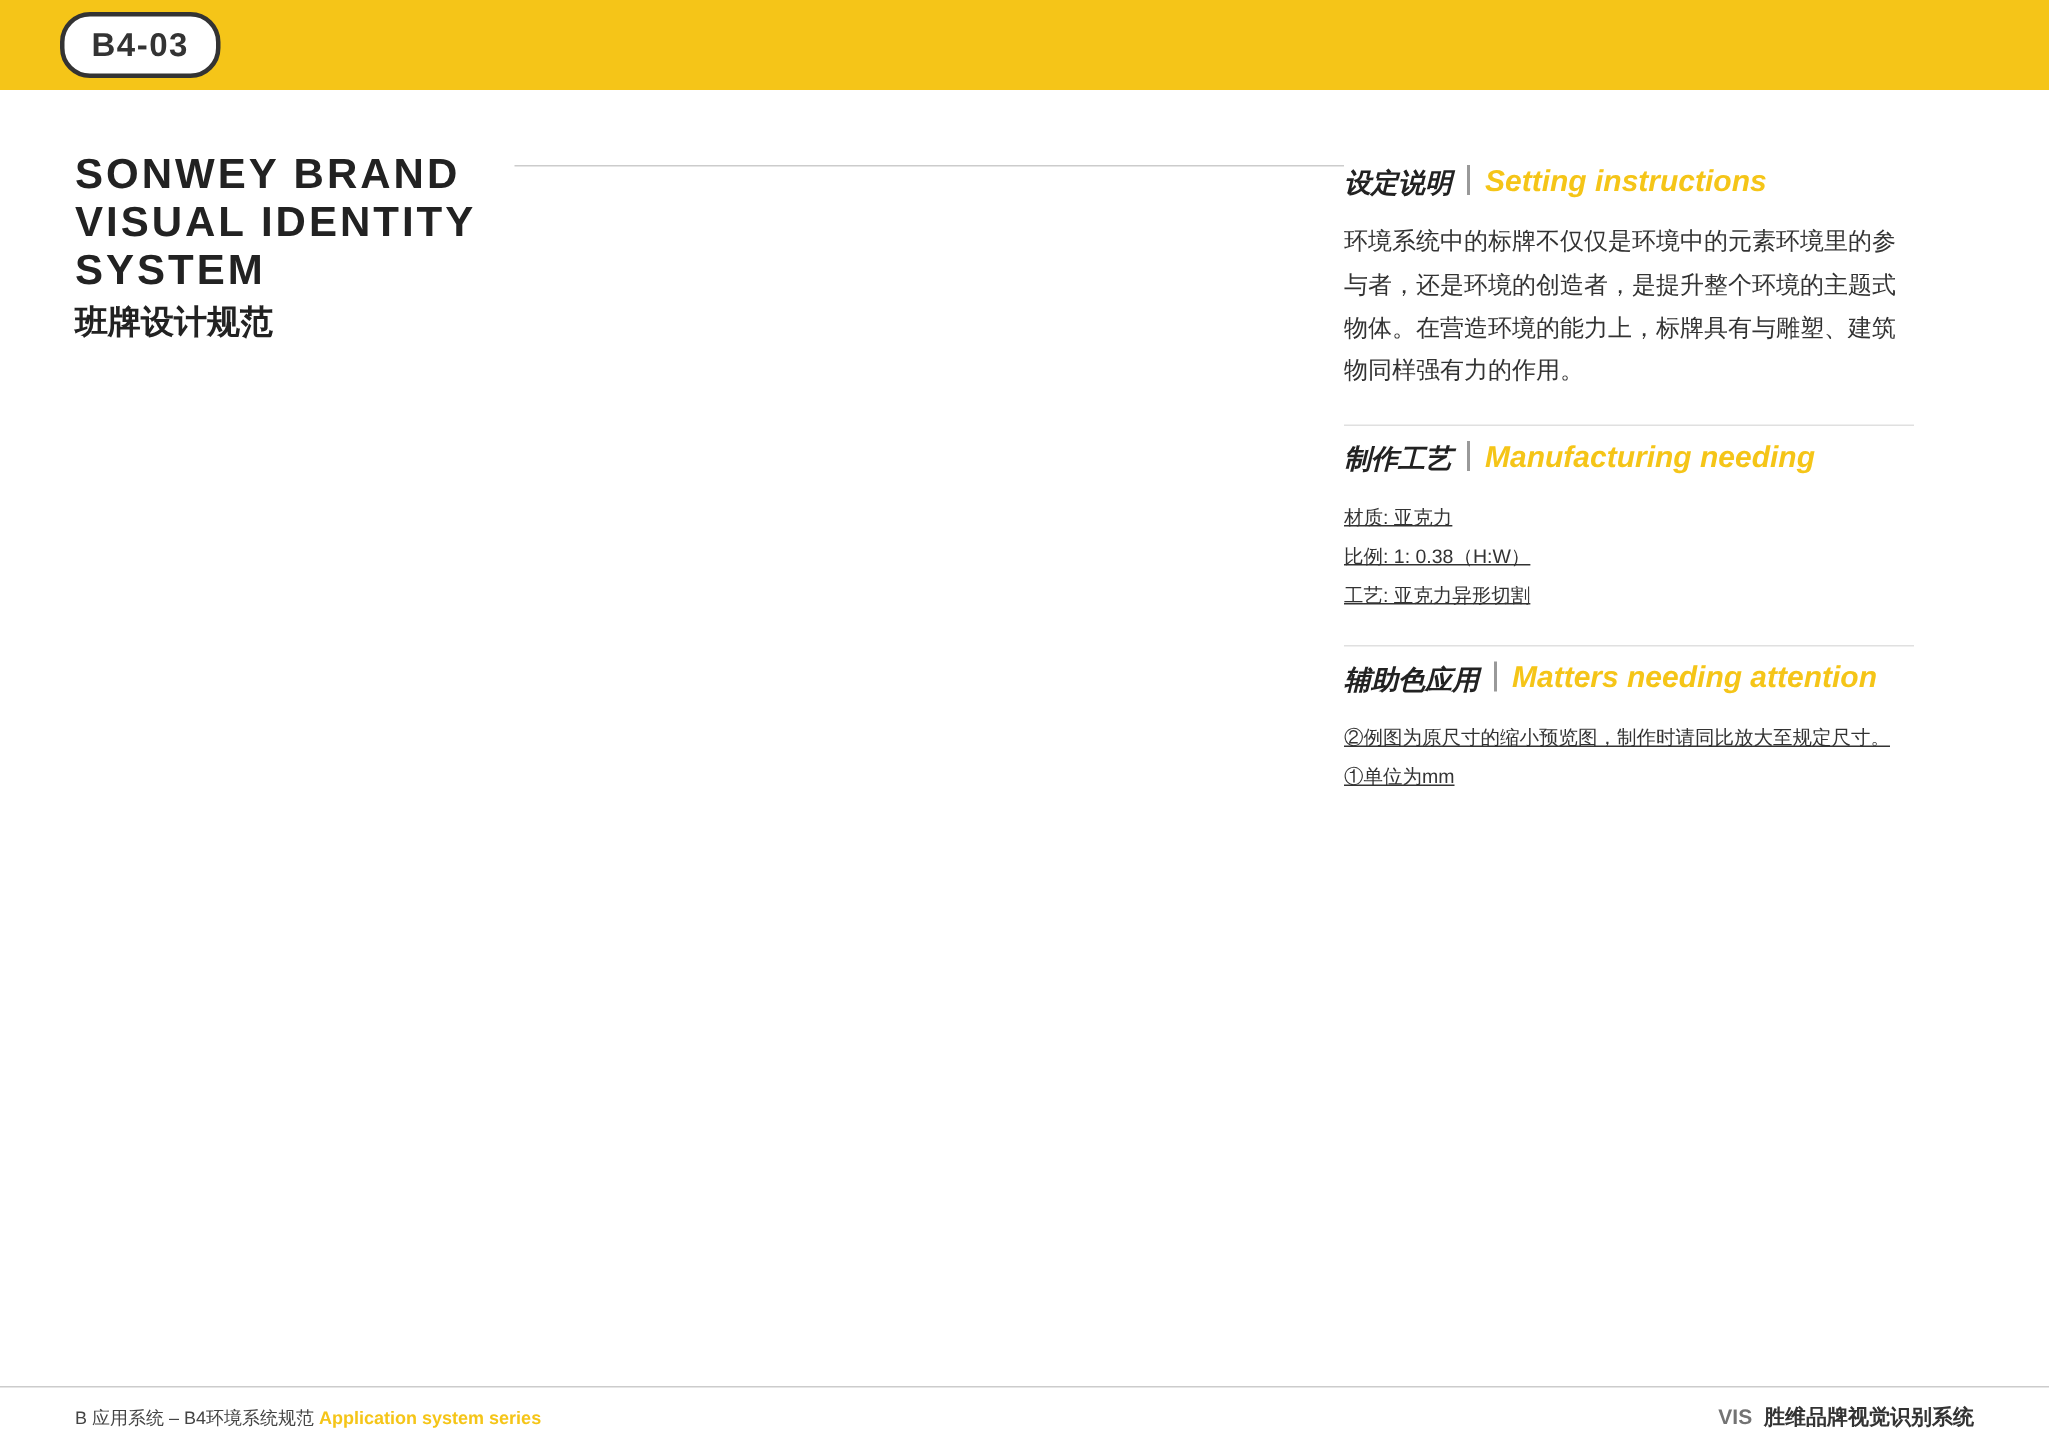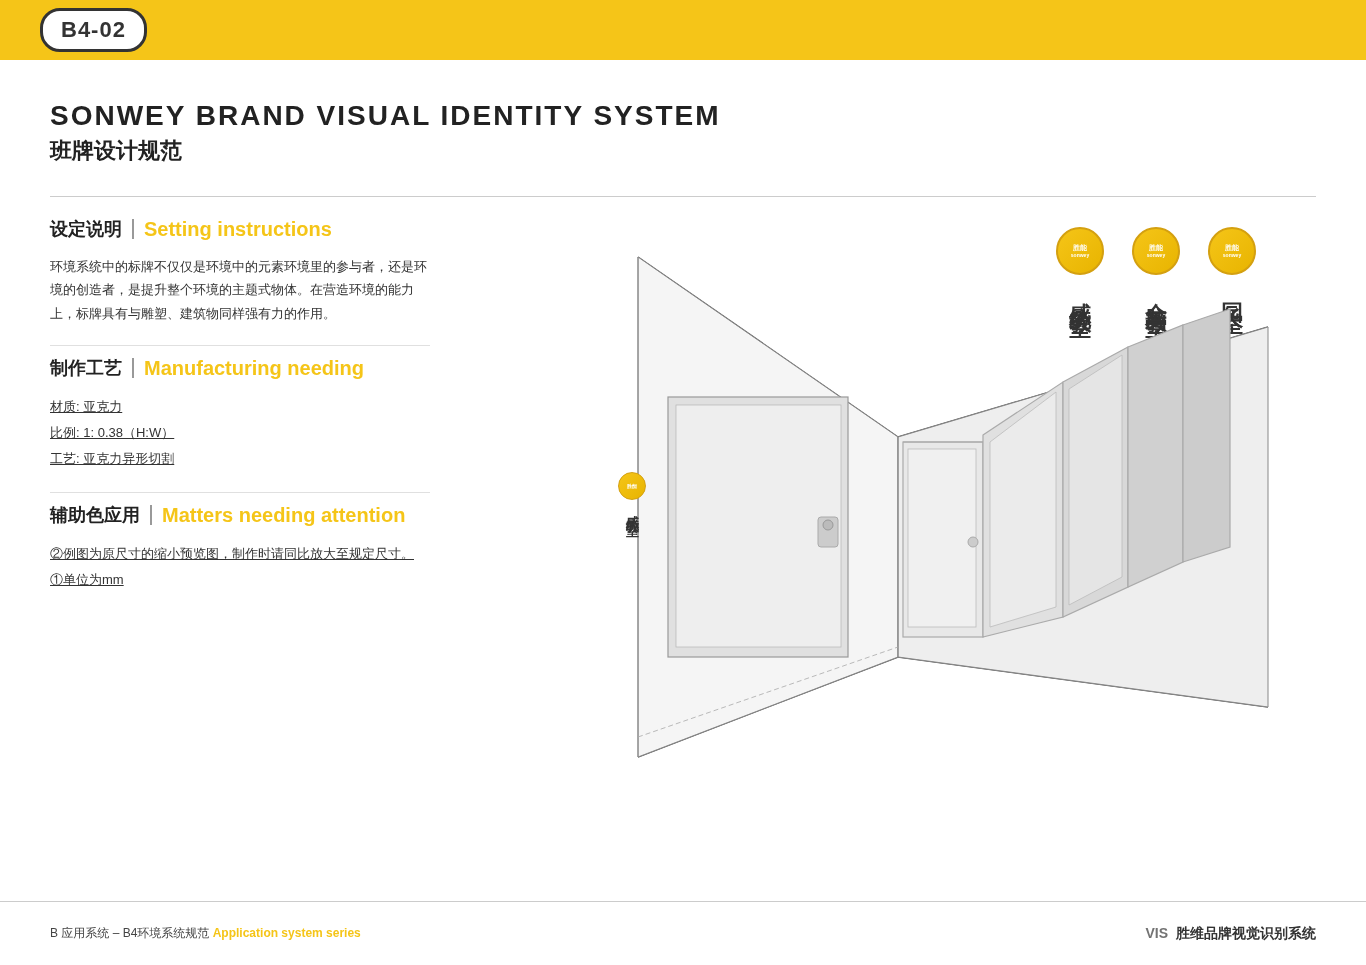--- a/index.html
+++ b/index.html
@@ -31,21 +31,21 @@
       font-weight: 900;
       color: #333333;
       margin-left: 40px;
       letter-spacing: 1px;
     }
 
     
     .main-content {
       padding: 40px 50px 20px 50px;
       display: flex;
-      flex-direction: column;
+      flex-direction: row;
     }
 
     
     .title-section {
       margin-bottom: 20px;
     }
 
     .title-en {
       font-size: 28px;
       font-weight: 900;
@@ -78,24 +78,25 @@
     }
 
     
     .left-col {
       width: 380px;
       flex-shrink: 0;
     }
 
     .section-heading {
       display: flex;
-      align-items: center;
+      align-items: flex-start;
       gap: 10px;
       margin-bottom: 14px;
-      margin-top: 0;
+      margin-top: 10px;
+      font-style: italic;
     }
 
     .section-heading-cn {
       font-size: 18px;
       font-weight: 700;
       color: #222222;
     }
 
     .section-divider-v {
       width: 2px;
@@ -103,21 +104,21 @@
       background: #999999;
     }
 
     .section-heading-en {
       font-size: 20px;
       font-weight: 600;
       color: #f5c518;
     }
 
     .section-body {
-      font-size: 13px;
+      font-size: 16px;
       color: #333333;
       line-height: 1.8;
       margin-bottom: 20px;
     }
 
     .section-body-list {
       font-size: 13px;
       color: #333333;
       line-height: 2;
       margin-bottom: 20px;
@@ -229,21 +230,21 @@
       letter-spacing: 3px;
       margin-top: 4px;
     }
 
     
     .footer {
       position: absolute;
       bottom: 0;
       left: 0;
       right: 0;
-      height: 64px;
+      height: 41px;
       border-top: 1px solid #cccccc;
       display: flex;
       align-items: center;
       justify-content: space-between;
       padding: 0 50px;
       background: #ffffff;
     }
 
     .footer-left {
       font-size: 12px;
@@ -263,21 +264,21 @@
 
     .footer-right span.vis {
       color: #737373;
       margin-right: 4px;
     }
   </style>
 </head>
 <body>
 
 <div class="top-banner">
-  <div class="badge-label">B4-02</div>
+  <div class="badge-label">B4-03</div>
 </div>
 
 <div class="main-content">
 
   <div class="title-section">
     <div class="title-en">SONWEY BRAND VISUAL IDENTITY SYSTEM</div>
     <div class="title-cn">班牌设计规范</div>
   </div>
 
   <div class="divider"></div>

